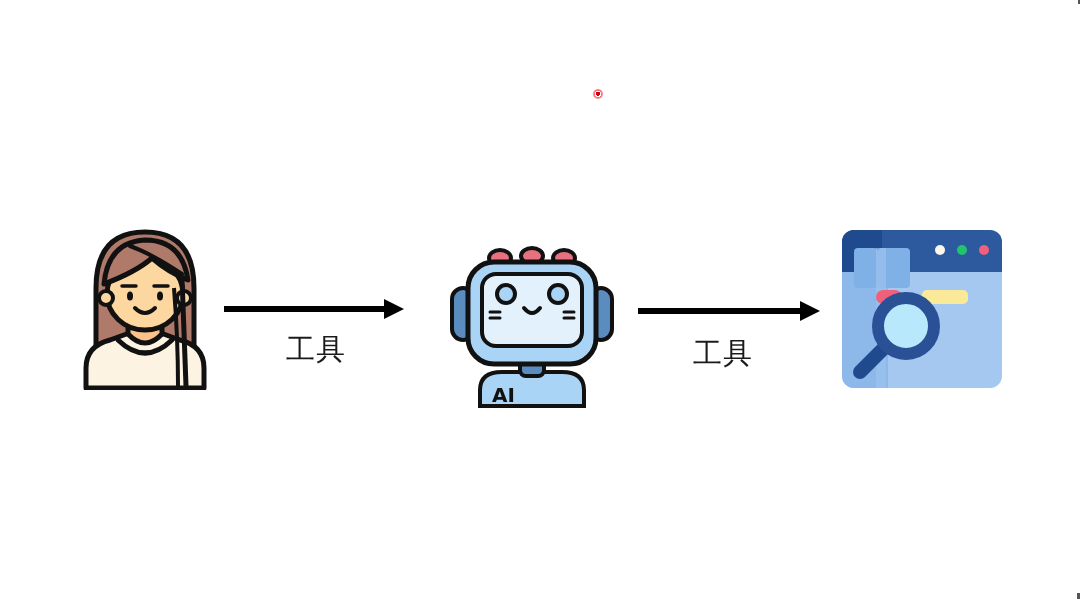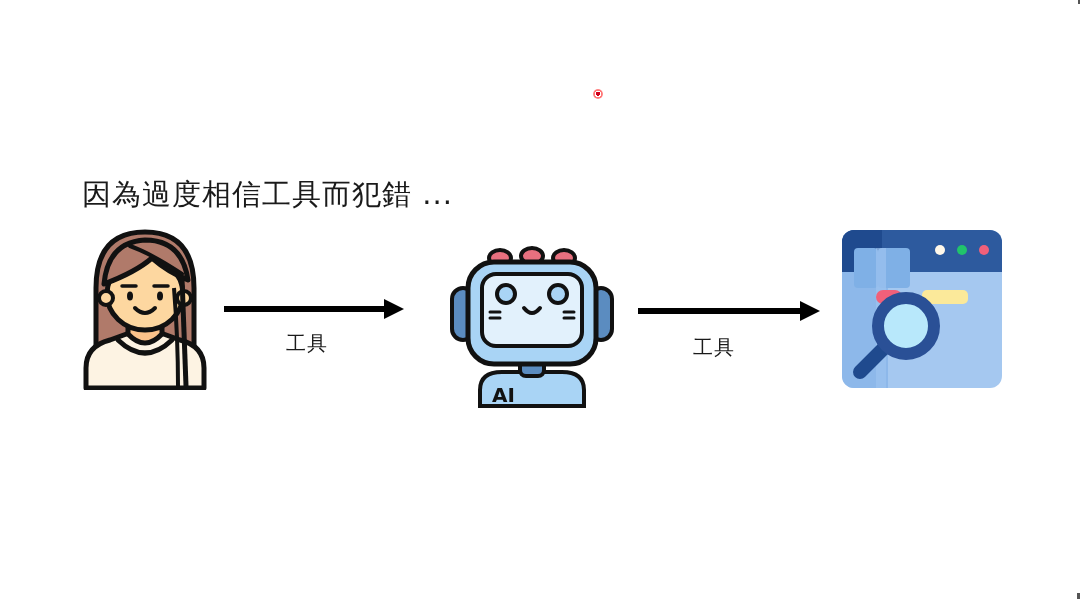--- a/index.html
+++ b/index.html
@@ -18,35 +18,34 @@
     .arrow { position: absolute; height: 20px; }
     .arrow .shaft { position: absolute; left: 0; top: 7px; height: 6px; background: #000; }
     .arrow .head { position: absolute; top: 0; width: 0; height: 0;
                    border-top: 10px solid transparent; border-bottom: 10px solid transparent; border-left: 20px solid #000; }
     .arrow1 { left: 224px; top: 299px; width: 180px; }
     .arrow1 .shaft { width: 162px; }
     .arrow1 .head { left: 160px; }
     .arrow2 { left: 638px; top: 301px; width: 182px; }
     .arrow2 .shaft { width: 164px; }
     .arrow2 .head { left: 162px; }
-    .label { position: absolute; font-size: 20px; letter-spacing: 1px; color: #1a1a1a; white-space: nowrap; font-family: Liberation Mono, monospace; }
+    .label { position: absolute; font-size: 29px; letter-spacing: 1px; color: #1a1a1a; white-space: nowrap; font-family: Liberation Mono, monospace; }
     .label1 { left: 286px; top: 330px; }
     .label2 { left: 693px; top: 334px; }
     .corner-mark { position: absolute; width: 2px; background: #555; }
     .corner-tr { right: 0; top: 0; height: 4px; }
     .corner-br { right: 0; bottom: 0; height: 6px; width: 3px; }
   </style>
 </head>
 <body>
 
 <div class="slide">
 
   <div class="laser"></div>
 
-  <div class="title">因為過度相信工具而犯錯 ...</div>
 
   <div class="icon person">
     <svg width="126" height="162" viewBox="0 0 126 162">
 
       <path d="M14 160 L14 60 Q14 4 63 4 Q112 4 112 60 L112 160 Z" fill="#b07a6a" stroke="#111" stroke-width="5" stroke-linejoin="round"></path>
 
       <path d="M4 160 L4 140 Q4 118 28 112 L50 104 L76 104 L98 112 Q122 118 122 140 L122 160 Z" fill="#fdf3e3" stroke="#111" stroke-width="5" stroke-linejoin="round"></path>
 
       <path d="M46 90 L46 106 Q63 124 80 106 L80 90 Z" fill="#fbc28a" stroke="#111" stroke-width="5" stroke-linejoin="round"></path>
 

